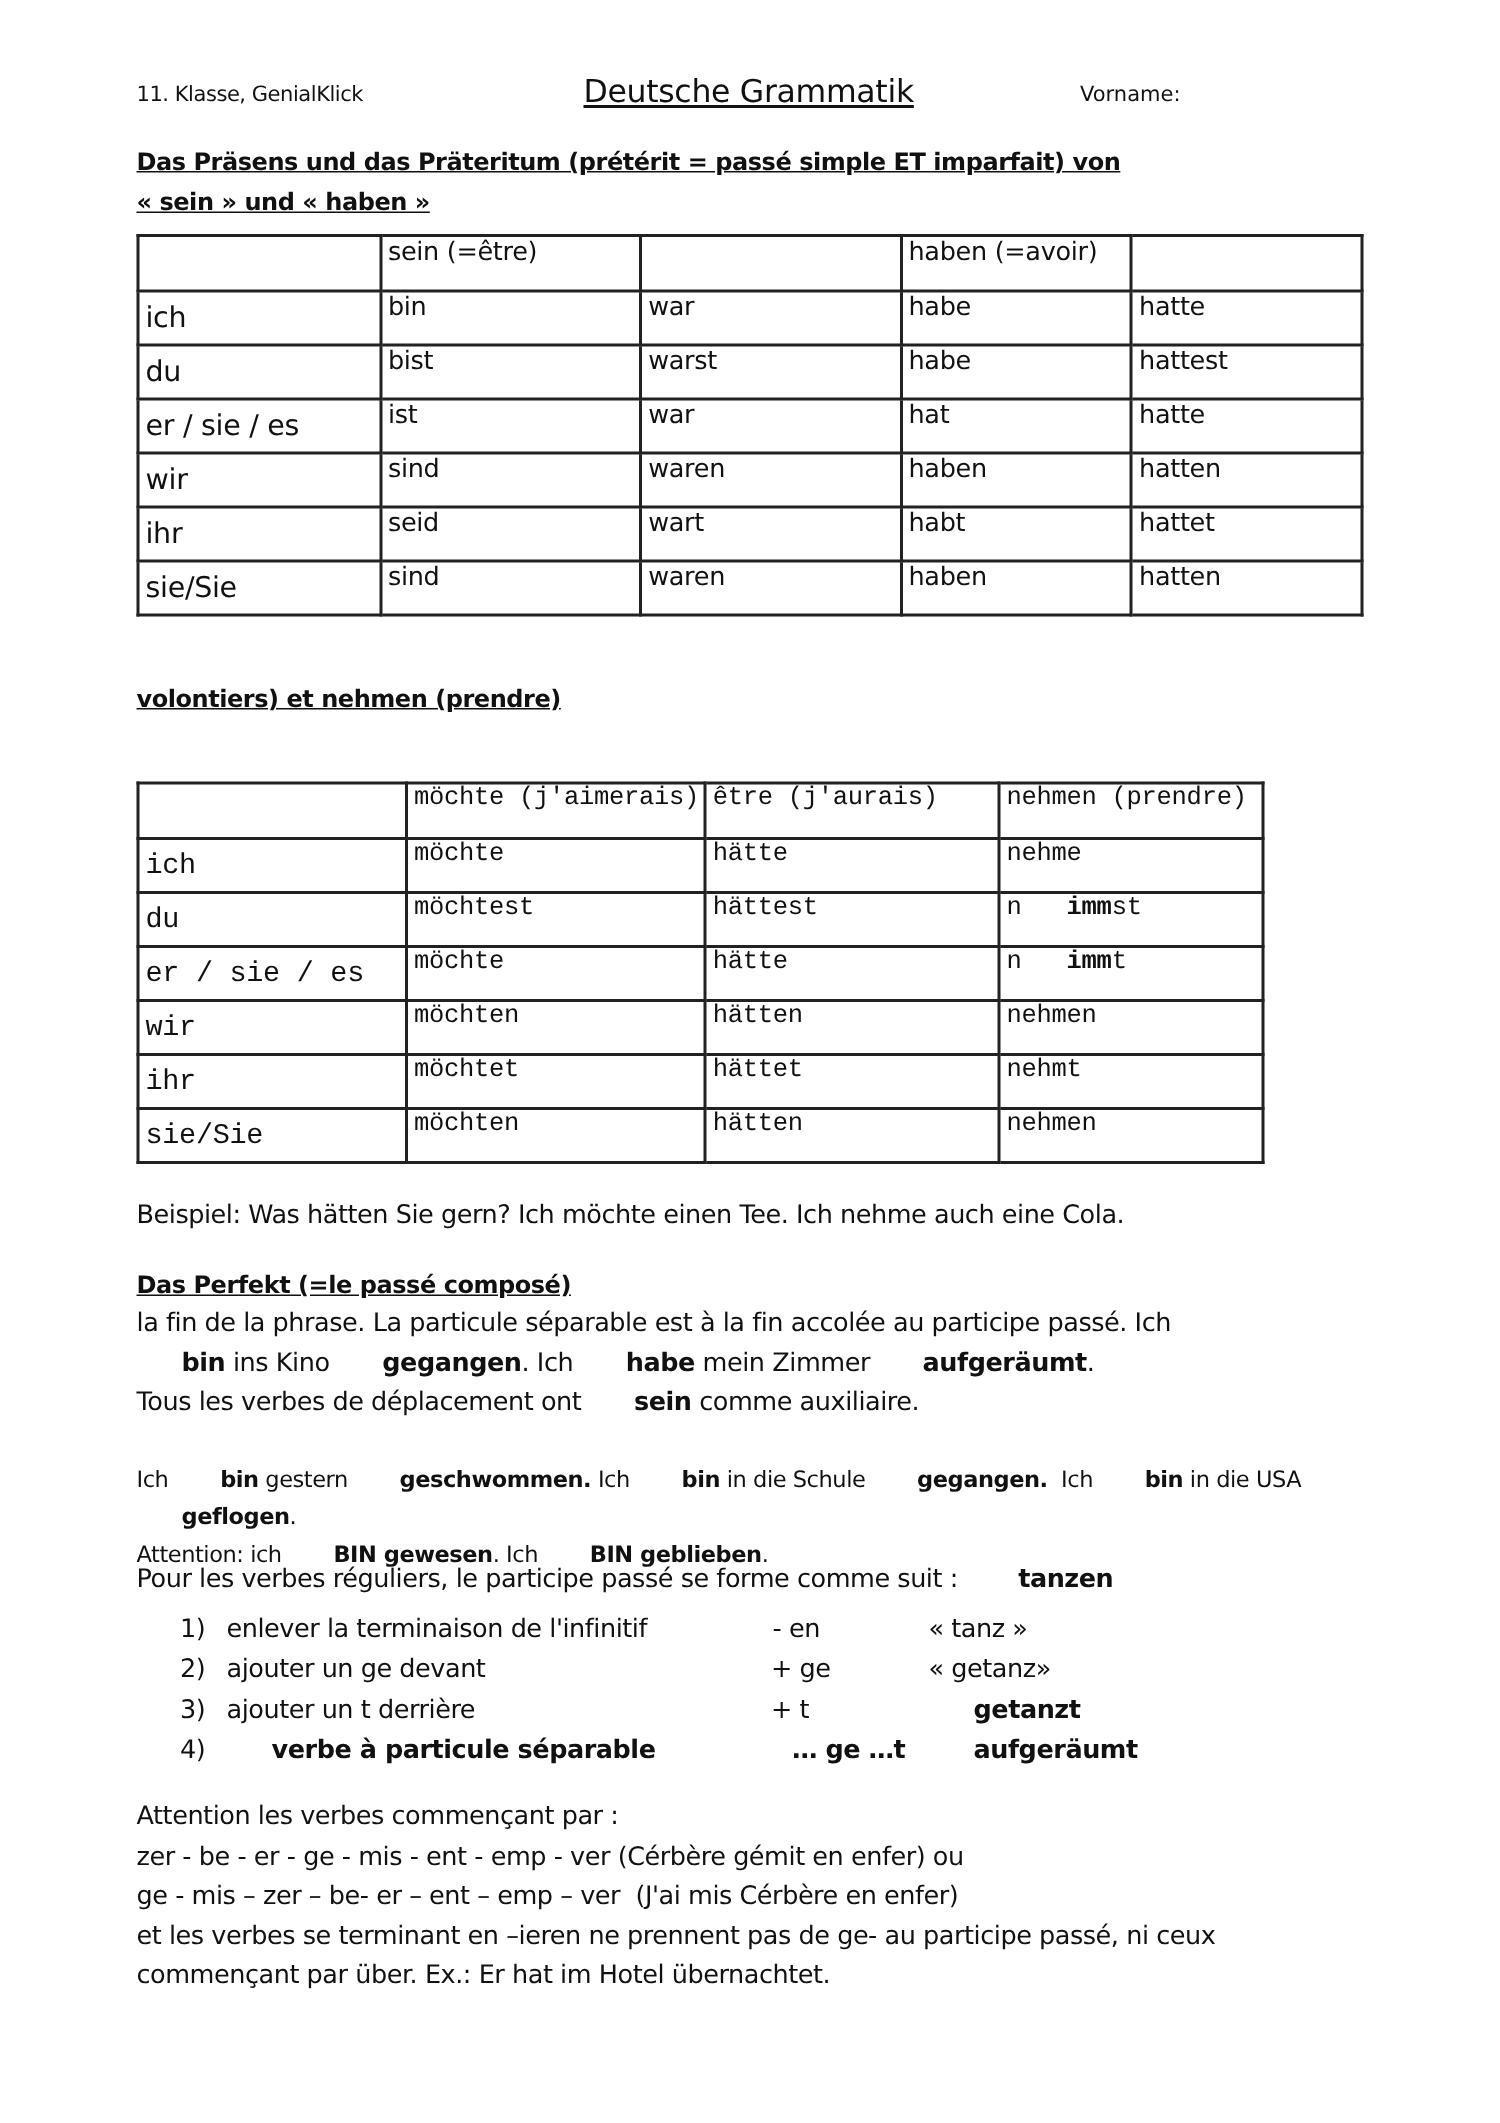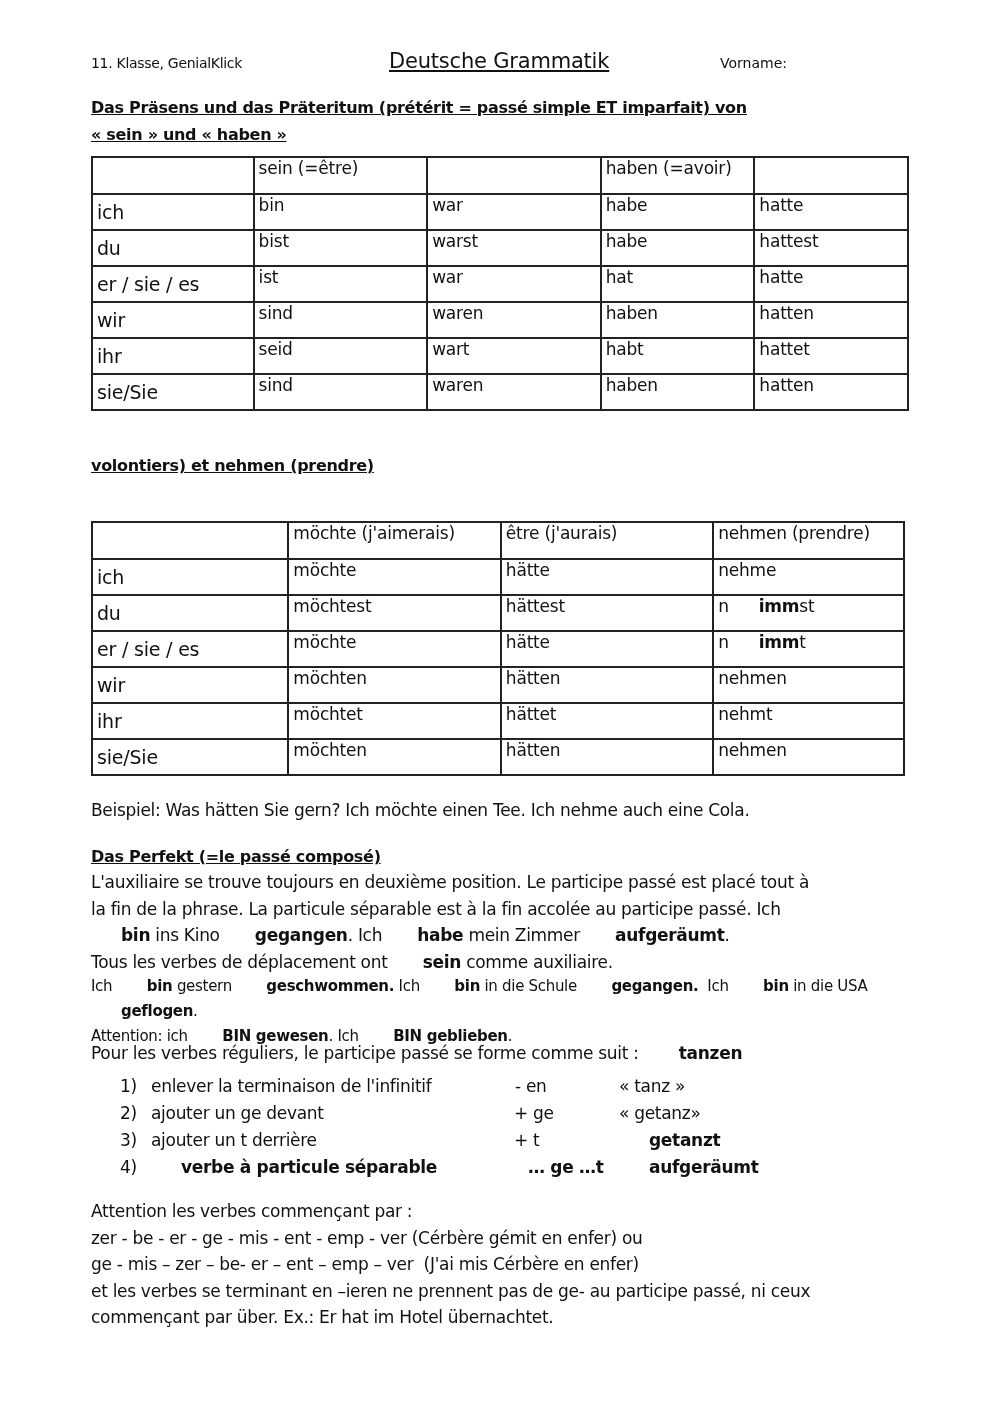--- a/index.html
+++ b/index.html
@@ -97,21 +97,21 @@
     <td>haben</td>
     <td>hatten</td>
   </tr>
 </tbody>
   </table>
 
 <div class="abs section-title" style="left:91px; top:452px;">
   <div>volontiers) et nehmen (prendre)</div>
 </div>
 
-<table class="grid" style="left:91px; top:521px; width:814px;">
+<table class="grid" style="left:91px; top:521px; width:752px;font-family:Liberation Mono, monospace;">
   <colgroup>
       <col style="width:198px">
       <col style="width:214px">
       <col style="width:214px">
       <col style="width:192px">
     </colgroup>
   <tbody>
       <tr style="height:37px">
     <td></td>
     <td>möchte (j'aimerais)</td>
@@ -155,21 +155,20 @@
     <td>nehmen</td>
   </tr>
 </tbody>
   </table>
 
 <div class="abs para" style="left:91px; top:797px;">Beispiel: Was hätten Sie gern? Ich möchte einen Tee. Ich nehme auch eine Cola.</div>
 
 <div class="abs section-title" style="left:91px; top:843px;">Das Perfekt (=le passé composé)</div>
 
 <div class="abs para" style="left:91px; top:869px; width:830px;">
-  <div>L'auxiliaire se trouve toujours en deuxième position. Le participe passé est placé tout à</div>
   <div>la fin de la phrase. La particule séparable est à la fin accolée au participe passé. Ich</div>
   <div><span class="b">bin</span><span> ins Kino </span><span class="b">gegangen</span><span>. Ich </span><span class="b">habe</span><span> mein Zimmer </span><span class="b">aufgeräumt</span><span>.</span></div>
   <div><span>Tous les verbes de déplacement ont </span><span class="b">sein</span><span> comme auxiliaire.</span></div>
 </div>
 
 <div class="abs small" style="left:91px; top:974px; width:830px;">
   <div><span>Ich </span><span class="b">bin</span><span> gestern </span><span class="b">geschwommen.</span><span> Ich </span><span class="b">bin</span><span> in die Schule </span><span class="b">gegangen.</span><span style="white-space:pre">  Ich </span><span class="b">bin</span><span> in die USA </span><span class="b">geflogen</span><span>.</span></div>
   <div><span>Attention: ich </span><span class="b">BIN gewesen</span><span>. Ich </span><span class="b">BIN geblieben</span><span>.</span></div>
 </div>
 

